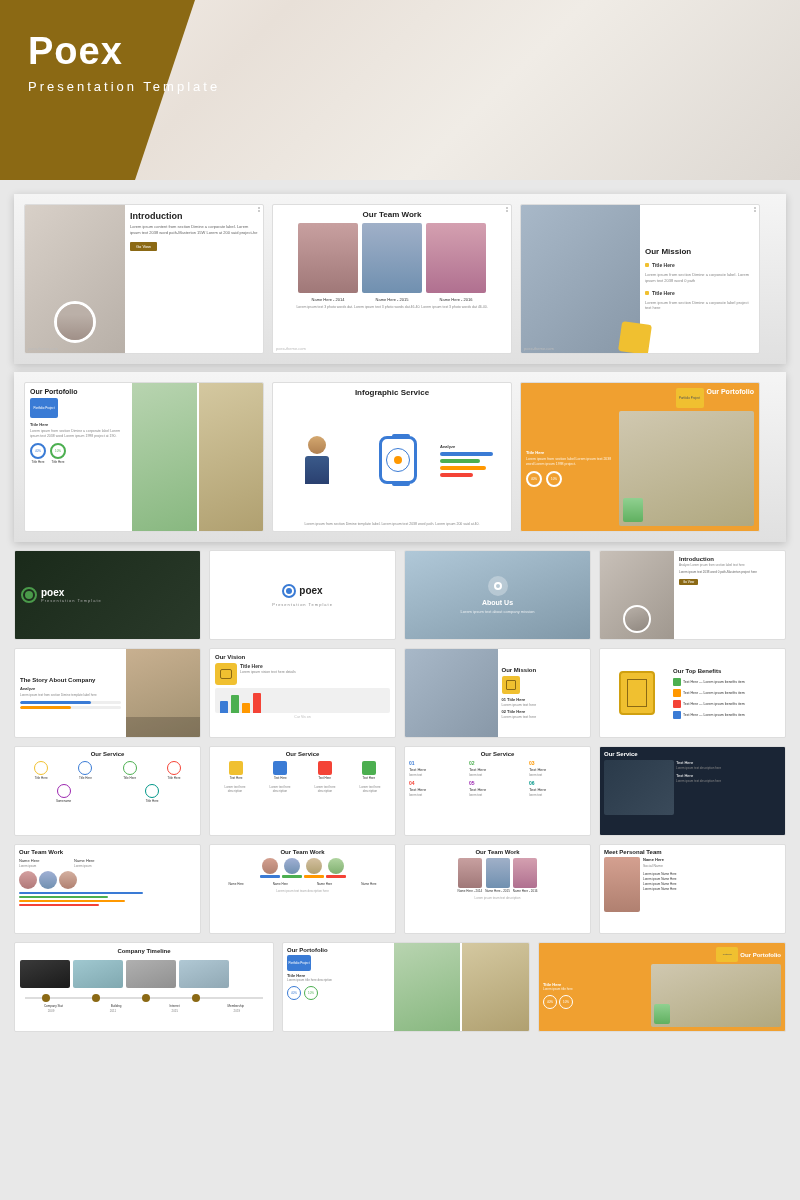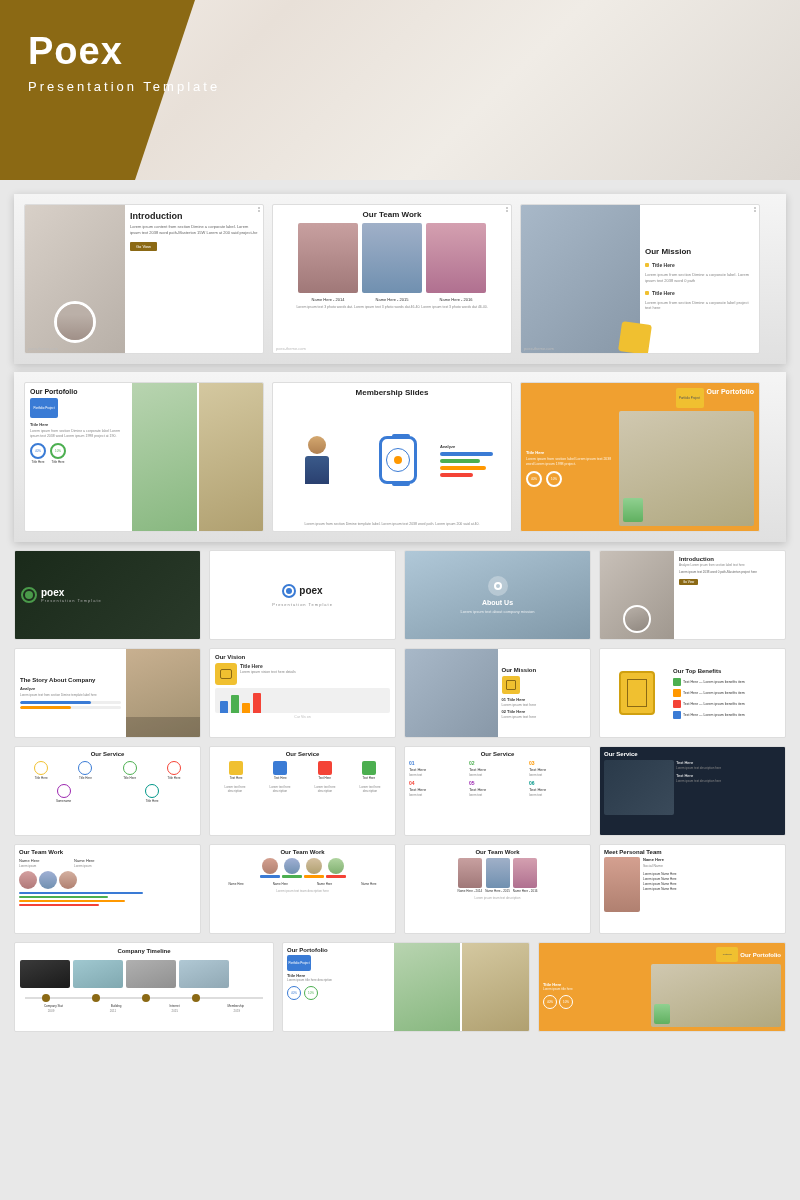--- a/index.html
+++ b/index.html
@@ -207,21 +207,21 @@
         </div>
         <div style="width:55%;display:flex;gap:2px;">
           <div style="width:50%;background:linear-gradient(160deg,#b8d4b0,#88b880);"></div>
           <div style="width:50%;background:linear-gradient(160deg,#d4c8a0,#b0a070);"></div>
         </div>
       </div>
     </div>
 
     <div class="slide-thumb large">
       <div style="width:100%;height:100%;padding:5px;display:flex;flex-direction:column;">
-        <div style="font-size:8px;font-weight:bold;color:#222;text-align:center;margin-bottom:4px;">Membership Slides</div>
+        <div style="font-size:8px;font-weight:bold;color:#222;text-align:center;margin-bottom:4px;">Infographic Service</div>
         <div style="display:flex;gap:4px;flex:1;">
 
           <div style="width:35%;display:flex;flex-direction:column;align-items:center;justify-content:center;">
             <div style="width:18px;height:18px;border-radius:50%;background:linear-gradient(180deg,#d4a870,#b08050);margin-bottom:2px;"></div>
             <div style="width:24px;height:28px;background:linear-gradient(180deg,#3a5a8a,#2a4070);border-radius:3px 3px 0 0;"></div>
           </div>
 
           <div style="width:35%;display:flex;align-items:center;justify-content:center;">
             <div style="width:38px;height:48px;border:3px solid #3a7bd5;border-radius:8px;background:white;display:flex;align-items:center;justify-content:center;position:relative;">
               <div style="width:24px;height:24px;border-radius:50%;border:1.5px solid #3a7bd5;display:flex;align-items:center;justify-content:center;">

